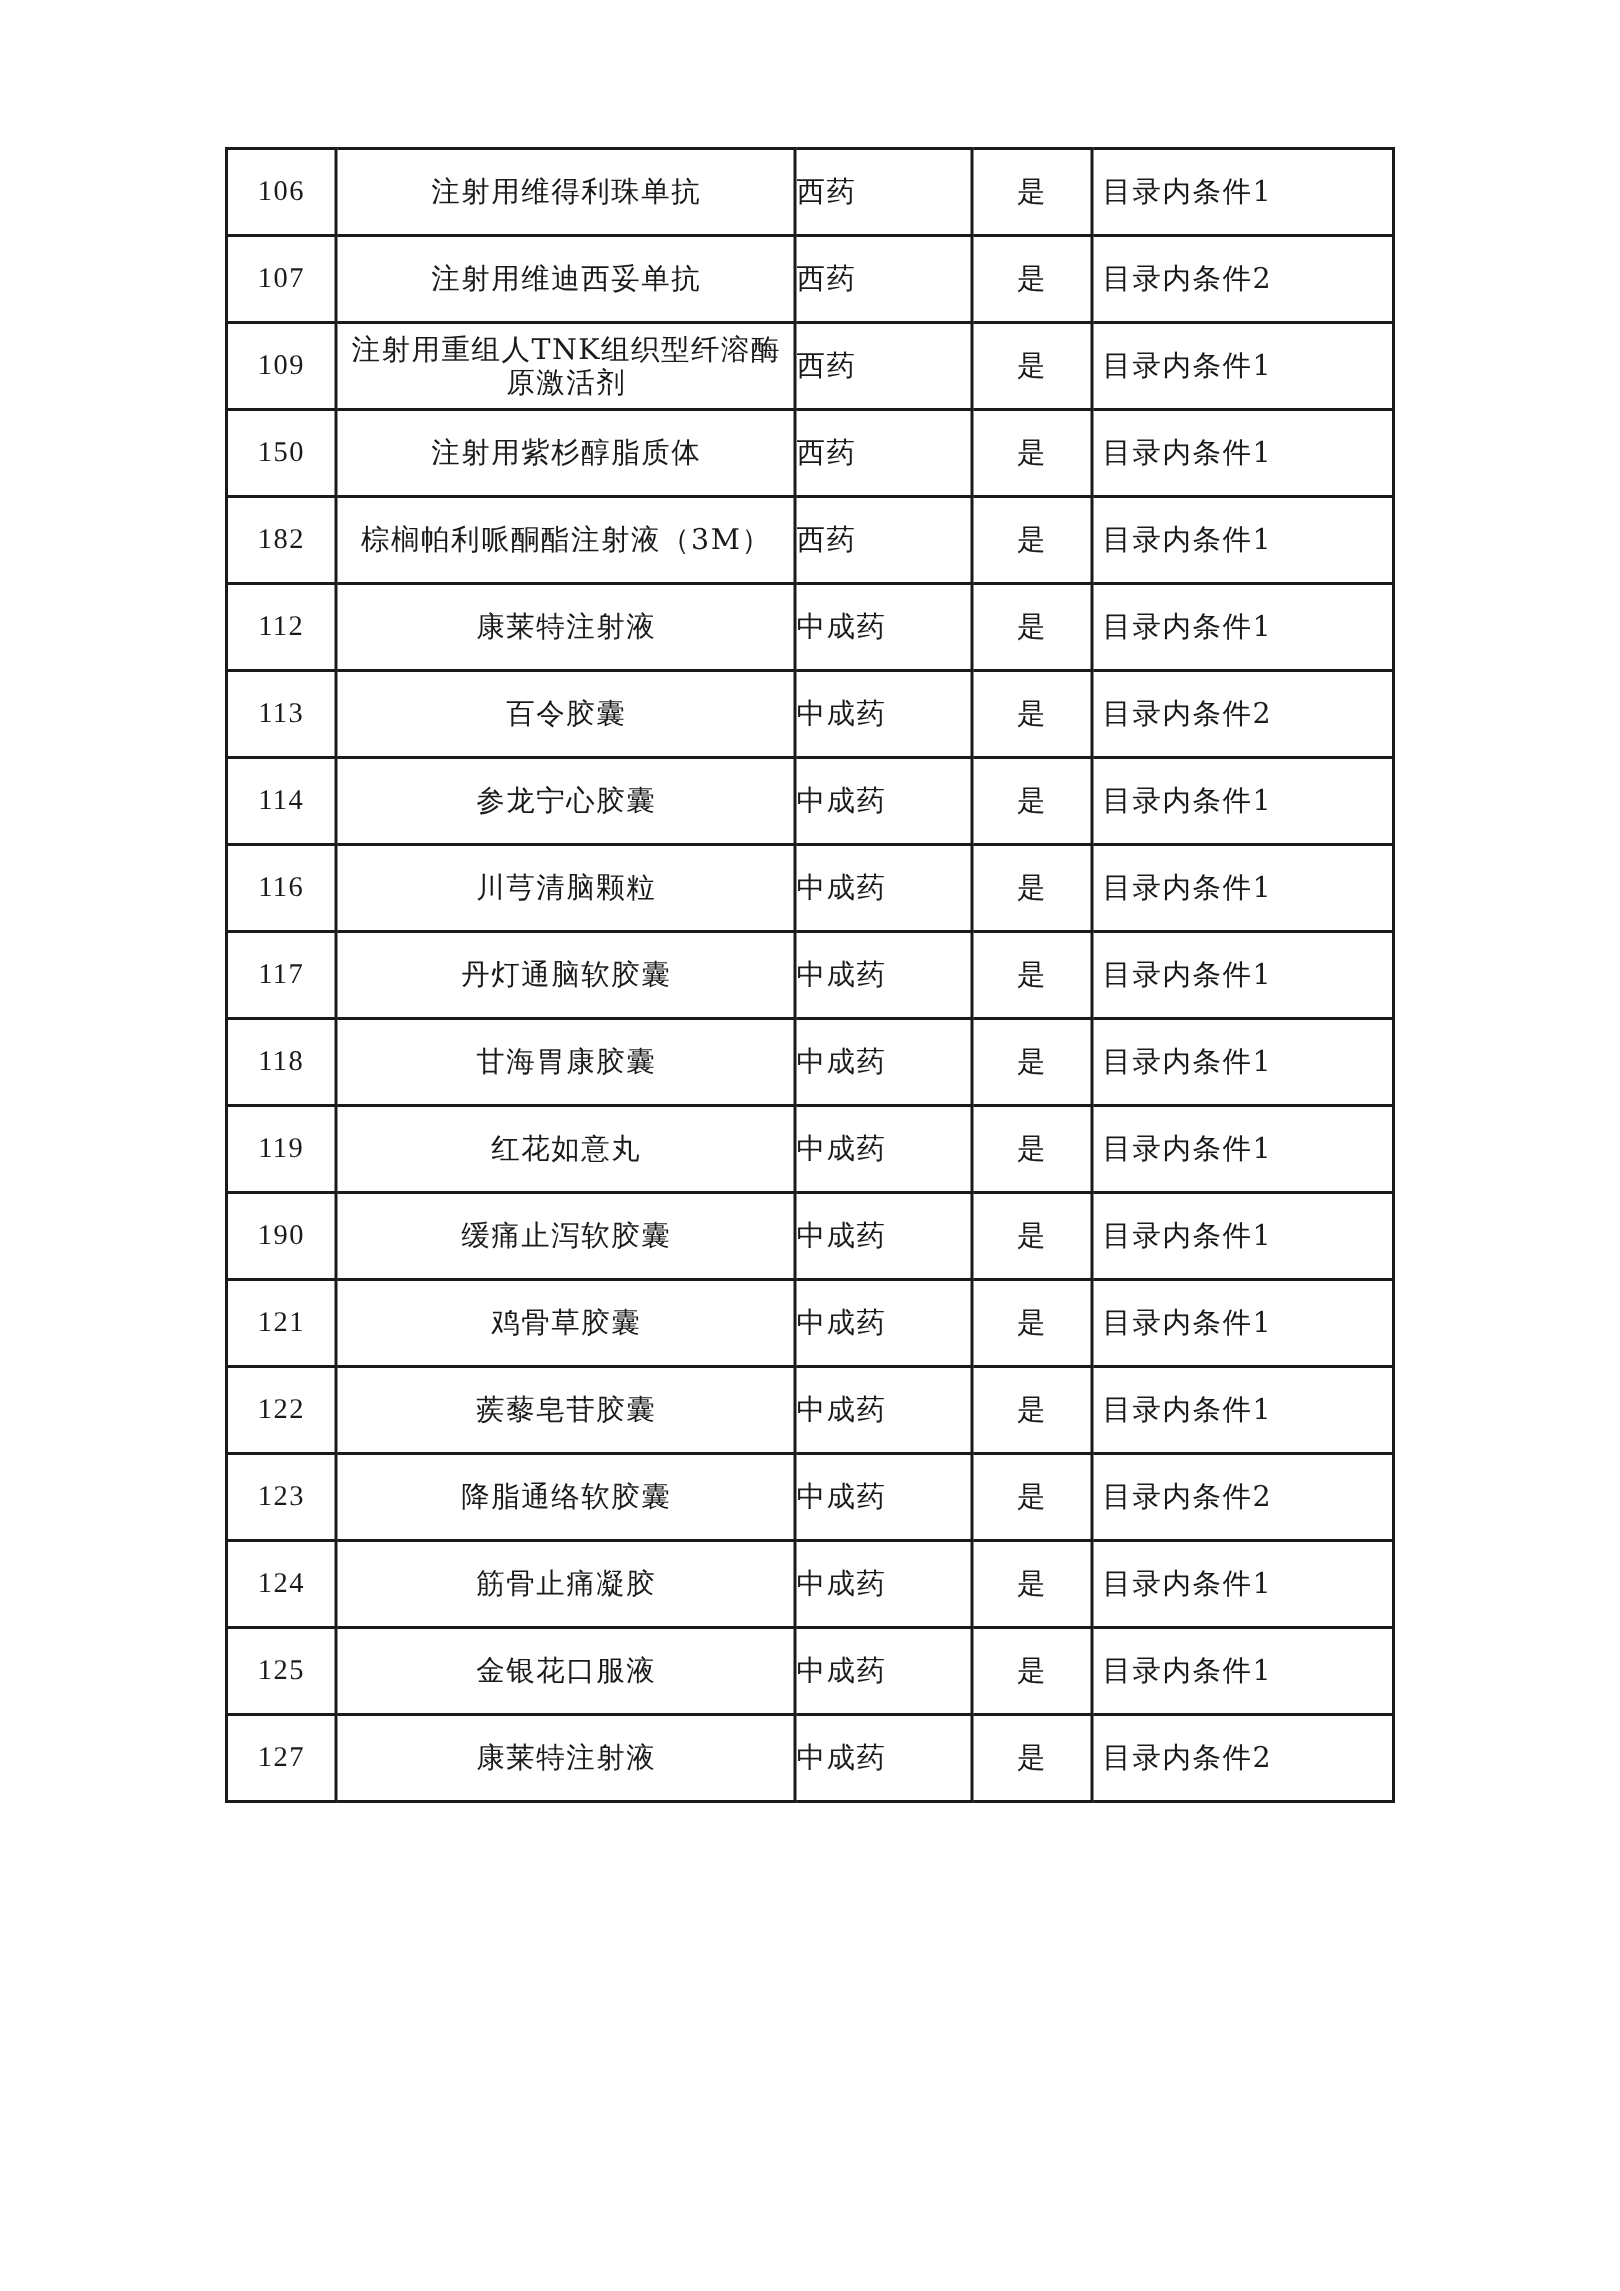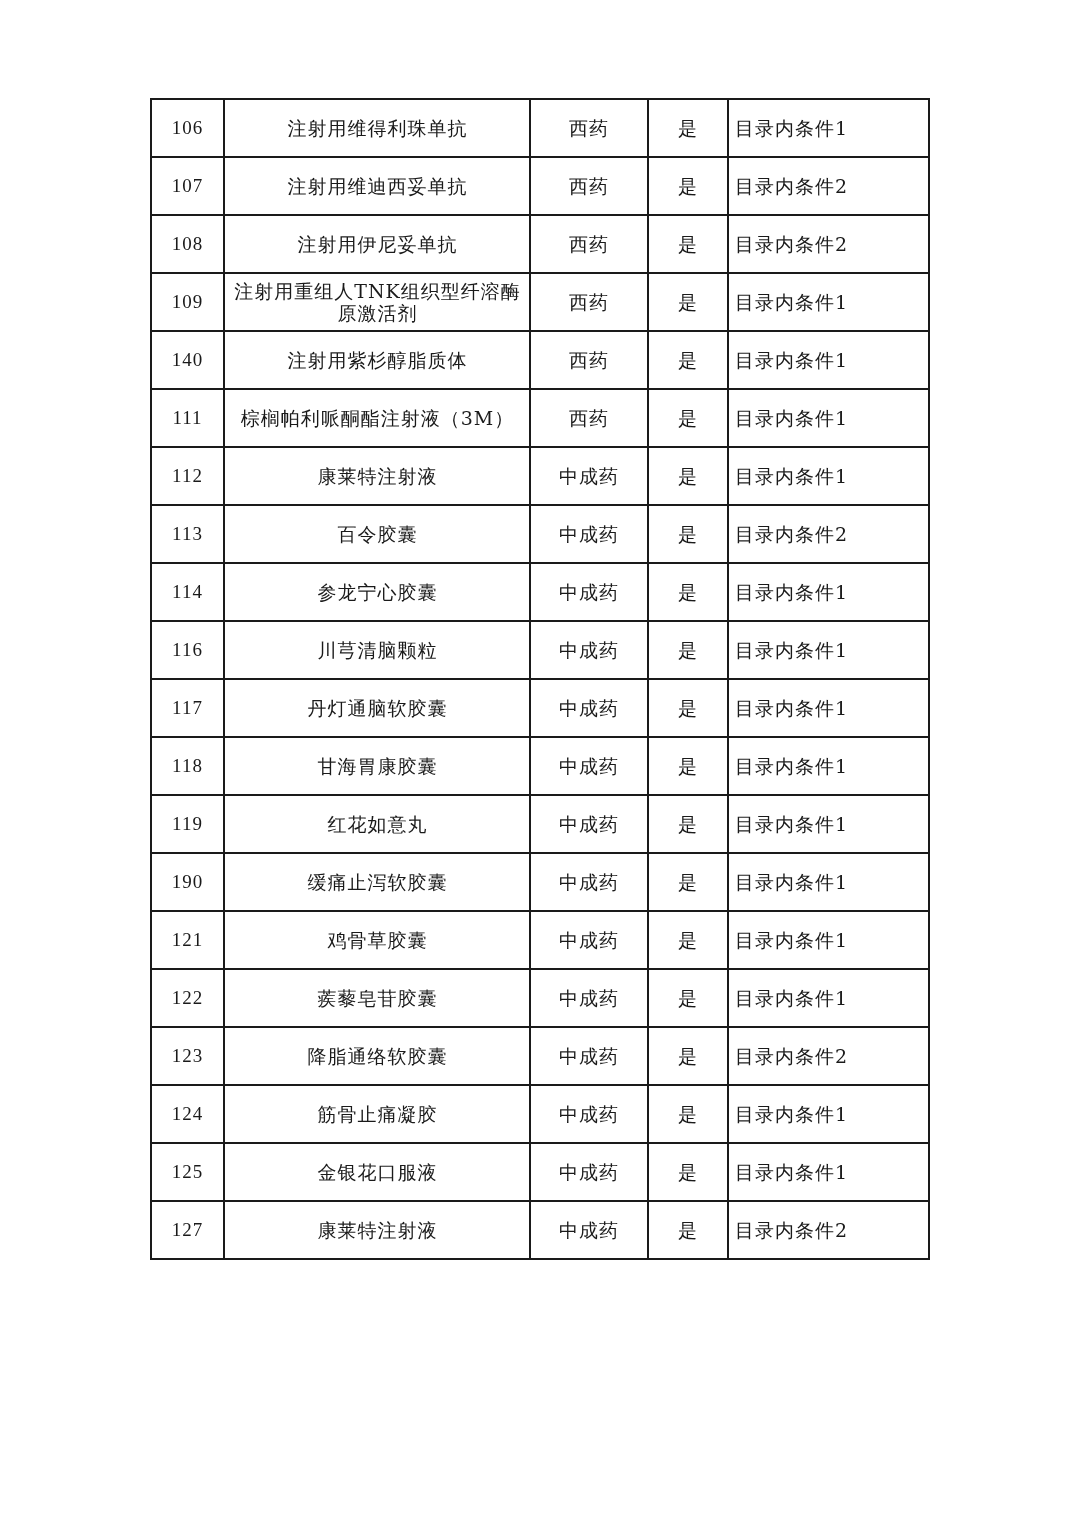--- a/index.html
+++ b/index.html
@@ -40,21 +40,21 @@
     letter-spacing: 1px;
   }
   col.c-no { width: 73px; }
   col.c-name { width: 306px; }
   col.c-cat { width: 118px; }
   col.c-flag { width: 80px; }
   col.c-cond { width: 201px; }
 
   td.no { text-align: center; font-family: "Liberation Serif", "DejaVu Serif", serif; font-size: 20px; }
   td.name { text-align: center; padding-left: 5px !important; padding-right: 4px !important; }
-  td.cat { text-align: center; }
+  td.cat { }
   td.flag { text-align: center; }
   td.cond { text-align: left; padding-left: 6px !important; }
 </style>
 </head>
 <body>
 
 <div class="page">
   <table class="drug-table">
     <colgroup>
       <col class="c-no">
@@ -72,42 +72,35 @@
           <td class="cond">目录内条件1</td>
         </tr>
       <tr>
           <td class="no">107</td>
           <td class="name">注射用维迪西妥单抗</td>
           <td class="cat">西药</td>
           <td class="flag">是</td>
           <td class="cond">目录内条件2</td>
         </tr>
       <tr>
-          <td class="no">108</td>
-          <td class="name">注射用伊尼妥单抗</td>
-          <td class="cat">西药</td>
-          <td class="flag">是</td>
-          <td class="cond">目录内条件2</td>
-        </tr>
-      <tr>
           <td class="no">109</td>
           <td class="name">注射用重组人TNK组织型纤溶酶原激活剂</td>
           <td class="cat">西药</td>
           <td class="flag">是</td>
           <td class="cond">目录内条件1</td>
         </tr>
       <tr>
-          <td class="no">140</td>
+          <td class="no">150</td>
           <td class="name">注射用紫杉醇脂质体</td>
           <td class="cat">西药</td>
           <td class="flag">是</td>
           <td class="cond">目录内条件1</td>
         </tr>
       <tr>
-          <td class="no">111</td>
+          <td class="no">182</td>
           <td class="name">棕榈帕利哌酮酯注射液（3M）</td>
           <td class="cat">西药</td>
           <td class="flag">是</td>
           <td class="cond">目录内条件1</td>
         </tr>
       <tr>
           <td class="no">112</td>
           <td class="name">康莱特注射液</td>
           <td class="cat">中成药</td>
           <td class="flag">是</td>

